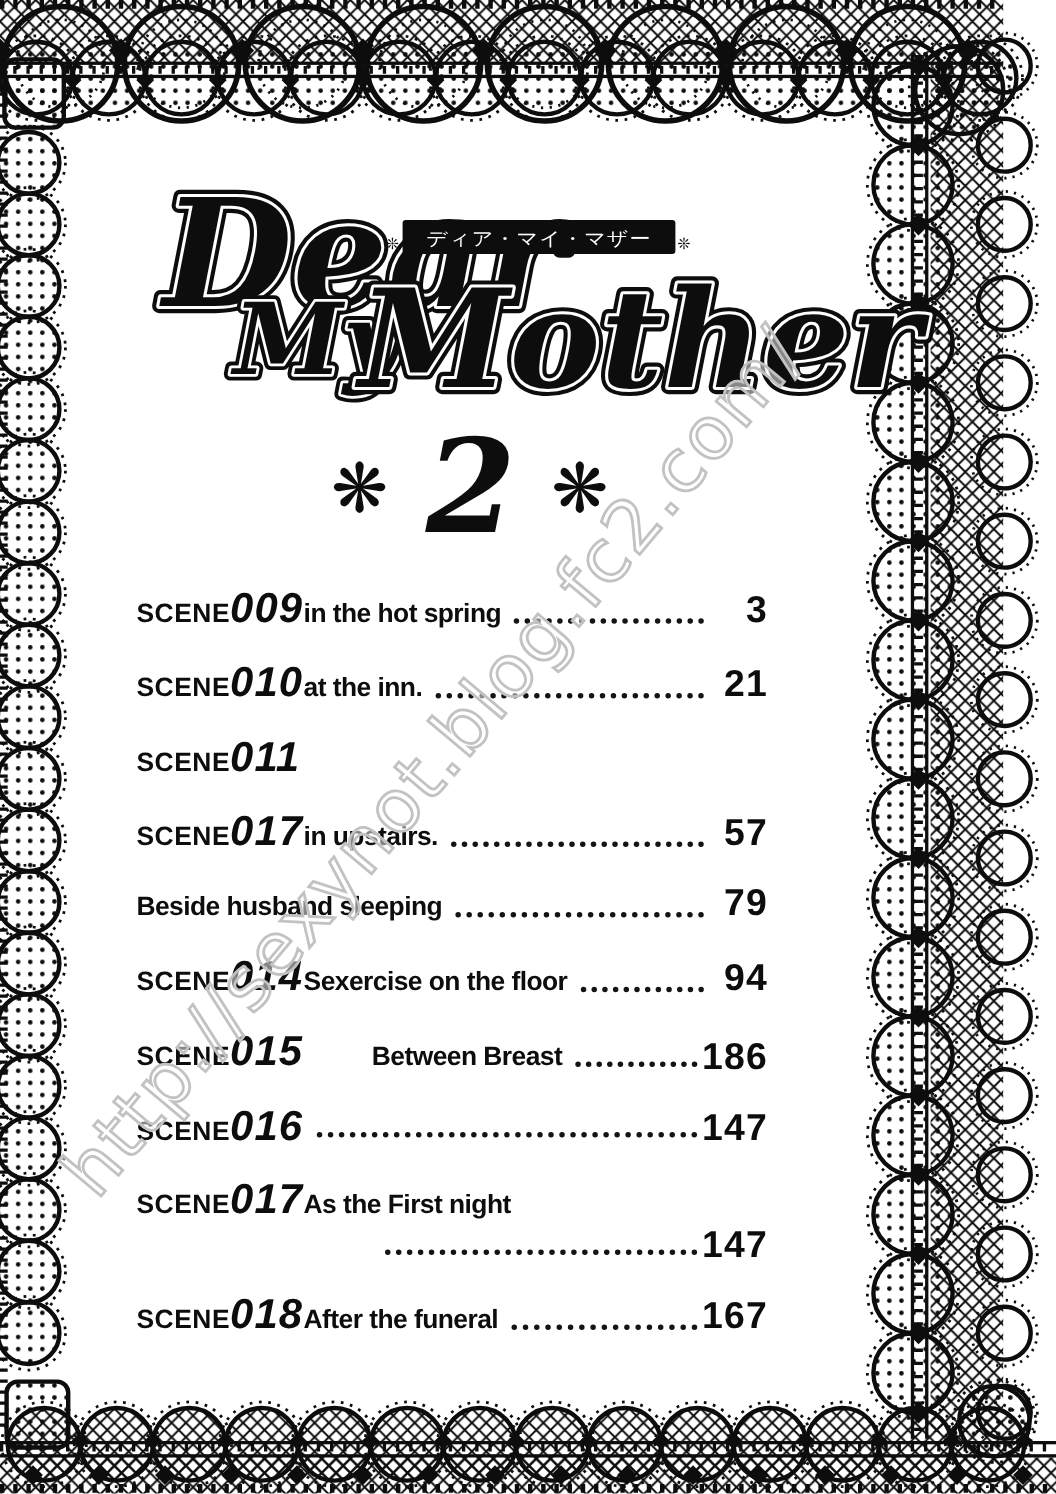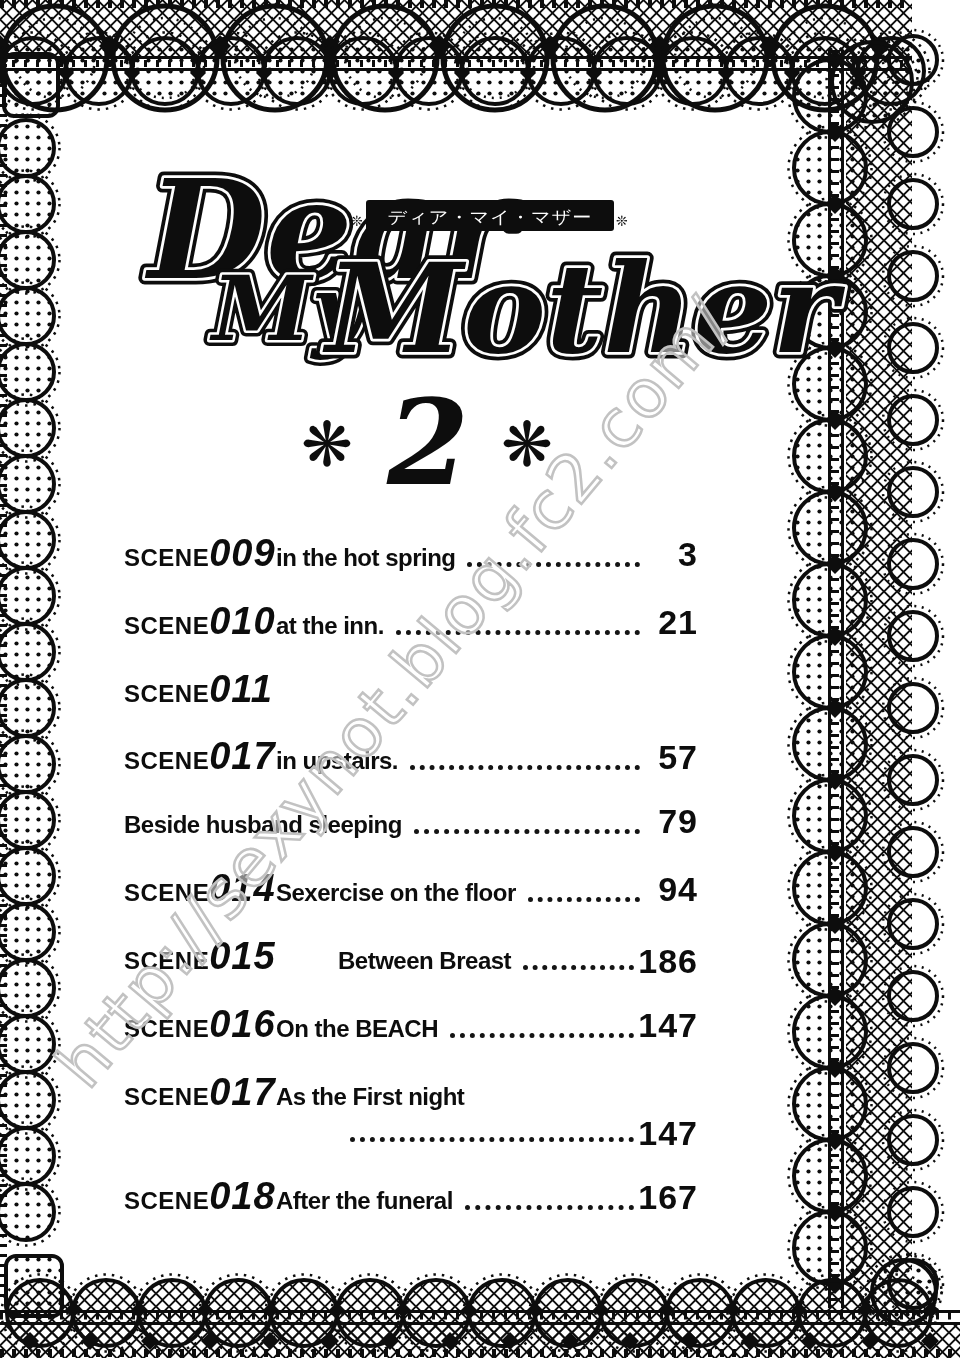--- a/index.html
+++ b/index.html
@@ -406,21 +406,20 @@
             <span class="dots"></span>
             <span class="pg">186</span>
           </div>
         </span>
     </div>
 
     <div class="row">
       <span class="scene"><span class="pre">SCENE</span><span class="num">016</span></span>
       <span class="lines">
           <div class="line">
-            <span class="t">On the BEACH</span>
             <span class="dots"></span>
             <span class="pg">147</span>
           </div>
         </span>
     </div>
 
     <div class="row">
       <span class="scene"><span class="pre">SCENE</span><span class="num">017</span></span>
       <span class="lines">
           <div class="line">

